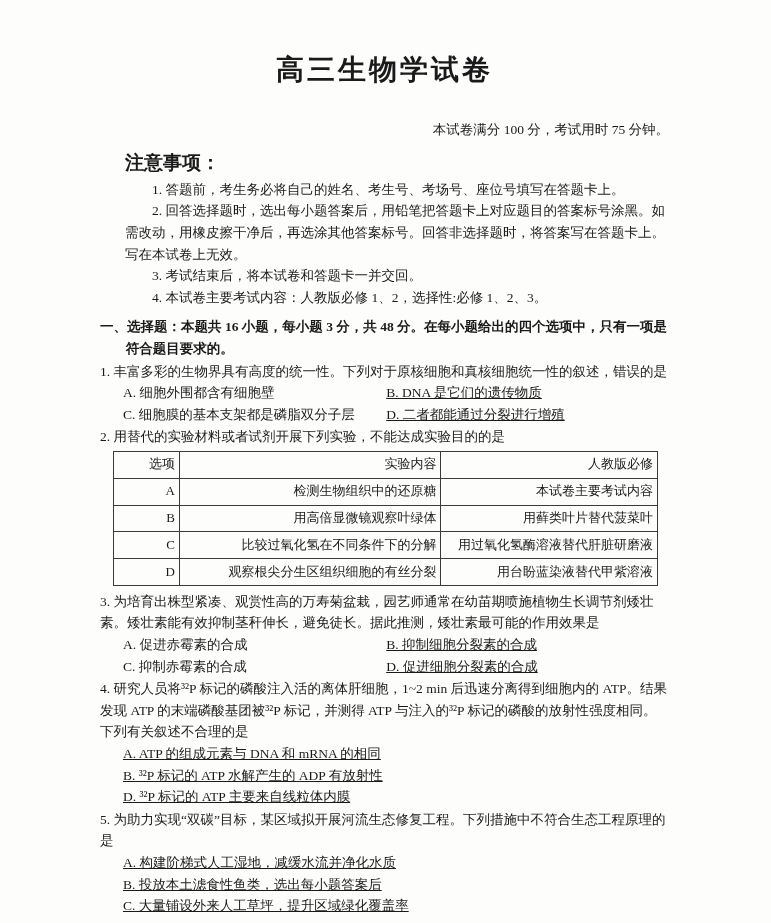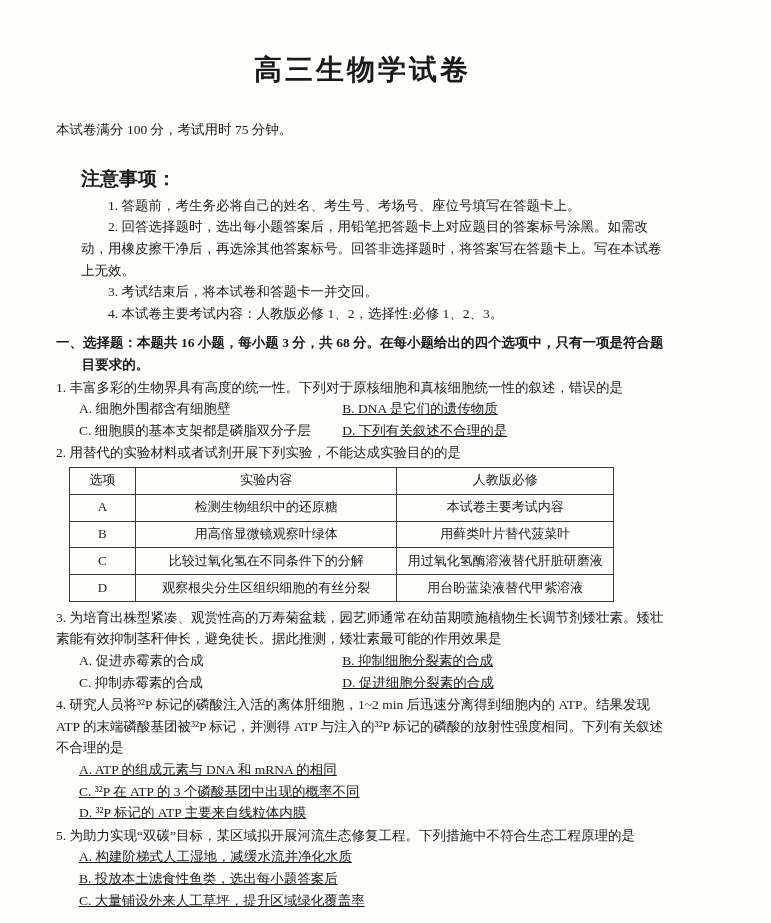--- a/index.html
+++ b/index.html
@@ -6,31 +6,31 @@
   html, body { background: #f7f7f5; }
   body {
     width: 771px; height: 923px;
     font-family: "Liberation Serif", "DejaVu Serif", serif;
     color: #1a1a1a;
     overflow: hidden;
   }
   .page {
     width: 771px; height: 923px;
     background: #fdfdfc;
-    padding: 48px 102px 10px 56px;
+    padding: 48px 102px 10px 100px;
     display: flex; flex-direction: column;
     font-size: 13.5px; line-height: 1.6;
   }
   .title {
     text-align: center;
     font-size: 28px; font-weight: bold;
     letter-spacing: 3px;
     margin-bottom: 26px;
   }
-  .subtitle { text-align: left; margin-bottom: 24px; }
+  .subtitle { text-align: right; margin-bottom: 8px; }
   .notice { margin-left: 25px; }
   .notice-heading { font-weight: bold; font-size: 19px; }
   .notice-item { text-indent: 2em; }
   .section-head {
     font-weight: bold;
     margin-top: 8px;
     padding-left: 1.9em; text-indent: -1.9em;
   }
   .question { margin-top: 1px; }
   .stem { }
@@ -42,20 +42,21 @@
     border-collapse: collapse;
     width: 545px;
     margin: 3px 0 4px 13px;
     font-size: 13px;
     text-align: center;
   }
   table.qtable th, table.qtable td {
     border: 1px solid #3a3a3a;
     padding: 2.5px 4px;
     font-weight: normal;
+    text-align: right;
   }
   table.qtable col.c1 { width: 66px; }
   table.qtable col.c2 { width: 262px; }
   table.qtable col.c3 { width: 217px; }
 </style>
 </head>
 <body>
 
 <div class="page">
 
@@ -64,30 +65,30 @@
   <p class="subtitle">本试卷满分 100 分，考试用时 75 分钟。</p>
 
   <div class="notice">
     <div class="notice-heading">注意事项：</div>
     <p class="notice-item">1. 答题前，考生务必将自己的姓名、考生号、考场号、座位号填写在答题卡上。</p>
     <p class="notice-item">2. 回答选择题时，选出每小题答案后，用铅笔把答题卡上对应题目的答案标号涂黑。如需改动，用橡皮擦干净后，再选涂其他答案标号。回答非选择题时，将答案写在答题卡上。写在本试卷上无效。</p>
     <p class="notice-item">3. 考试结束后，将本试卷和答题卡一并交回。</p>
     <p class="notice-item">4. 本试卷主要考试内容：人教版必修 1、2，选择性:必修 1、2、3。</p>
   </div>
 
-  <p class="section-head">一、选择题：本题共 16 小题，每小题 3 分，共 68 分。在每小题给出的四个选项中，只有一项是符合题目要求的。</p>
+  <p class="section-head">一、选择题：本题共 16 小题，每小题 3 分，共 48 分。在每小题给出的四个选项中，只有一项是符合题目要求的。</p>
 
   <div class="question">
     <p class="stem">1. 丰富多彩的生物界具有高度的统一性。下列对于原核细胞和真核细胞统一性的叙述，错误的是</p>
     <div class="options">
       <div class="opt-row">
         <span class="opt-col">A. 细胞外围都含有细胞壁</span><span>B. DNA 是它们的遗传物质</span>
       </div>
       <div class="opt-row">
-        <span class="opt-col">C. 细胞膜的基本支架都是磷脂双分子层</span><span>D. 下列有关叙述不合理的是</span>
+        <span class="opt-col">C. 细胞膜的基本支架都是磷脂双分子层</span><span>D. 二者都能通过分裂进行增殖</span>
       </div>
     </div>
   </div>
 
   <div class="question">
     <p class="stem">2. 用替代的实验材料或者试剂开展下列实验，不能达成实验目的的是</p>
     <table class="qtable">
       <colgroup>
           <col class="c1">
           <col class="c2">
@@ -134,21 +135,21 @@
       <div class="opt-row">
         <span class="opt-col">C. 抑制赤霉素的合成</span><span>D. 促进细胞分裂素的合成</span>
       </div>
     </div>
   </div>
 
   <div class="question">
     <p class="stem">4. 研究人员将³²P 标记的磷酸注入活的离体肝细胞，1~2 min 后迅速分离得到细胞内的 ATP。结果发现 ATP 的末端磷酸基团被³²P 标记，并测得 ATP 与注入的³²P 标记的磷酸的放射性强度相同。下列有关叙述不合理的是</p>
     <div class="options">
       <div class="opt-line">A. ATP 的组成元素与 DNA 和 mRNA 的相同</div>
-      <div class="opt-line">C. ³²P 在 ATP 的 3 个磷酸基团中出现的概率不同</div>
+      <div class="opt-line">B. ³²P 标记的 ATP 水解产生的 ADP 有放射性</div>
       <div class="opt-line">D. ³²P 标记的 ATP 主要来自线粒体内膜</div>
     </div>
   </div>
 
   <div class="question">
     <p class="stem">5. 为助力实现“双碳”目标，某区域拟开展河流生态修复工程。下列措施中不符合生态工程原理的是</p>
     <div class="options">
       <div class="opt-line">A. 构建阶梯式人工湿地，减缓水流并净化水质</div>
       <div class="opt-line">B. 投放本土滤食性鱼类，选出每小题答案后</div>
       <div class="opt-line">C. 大量铺设外来人工草坪，提升区域绿化覆盖率</div>

